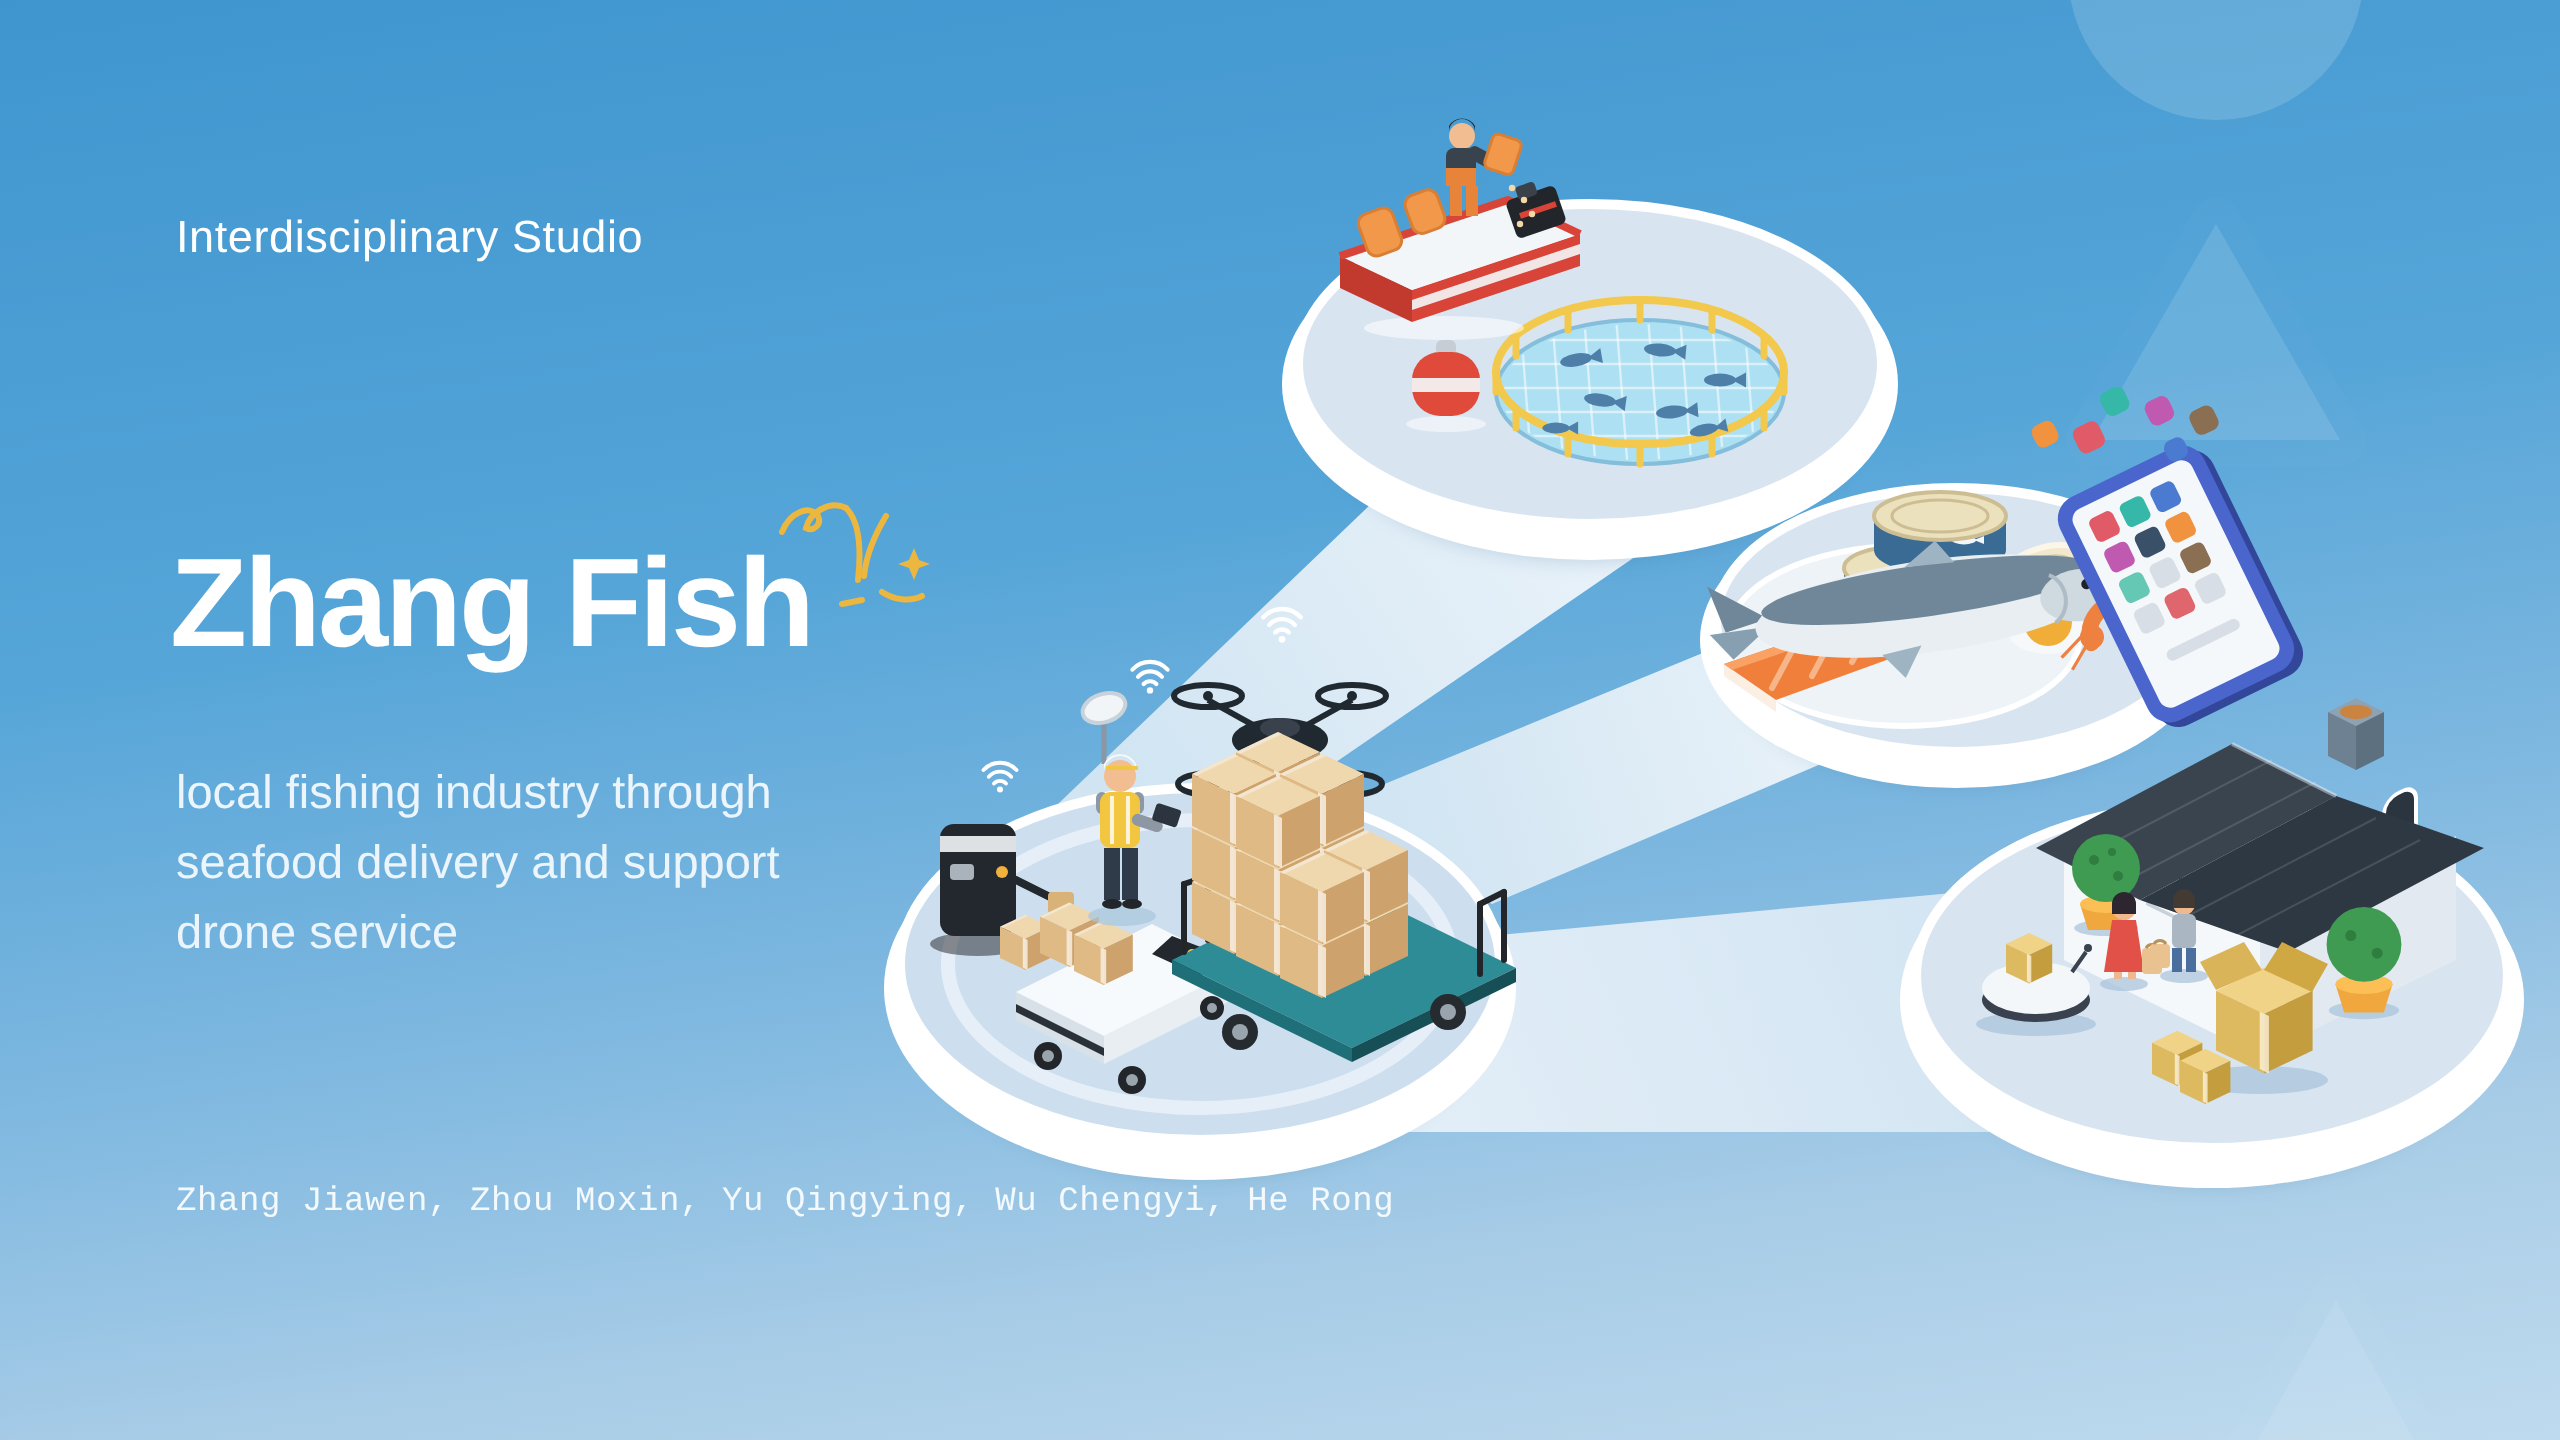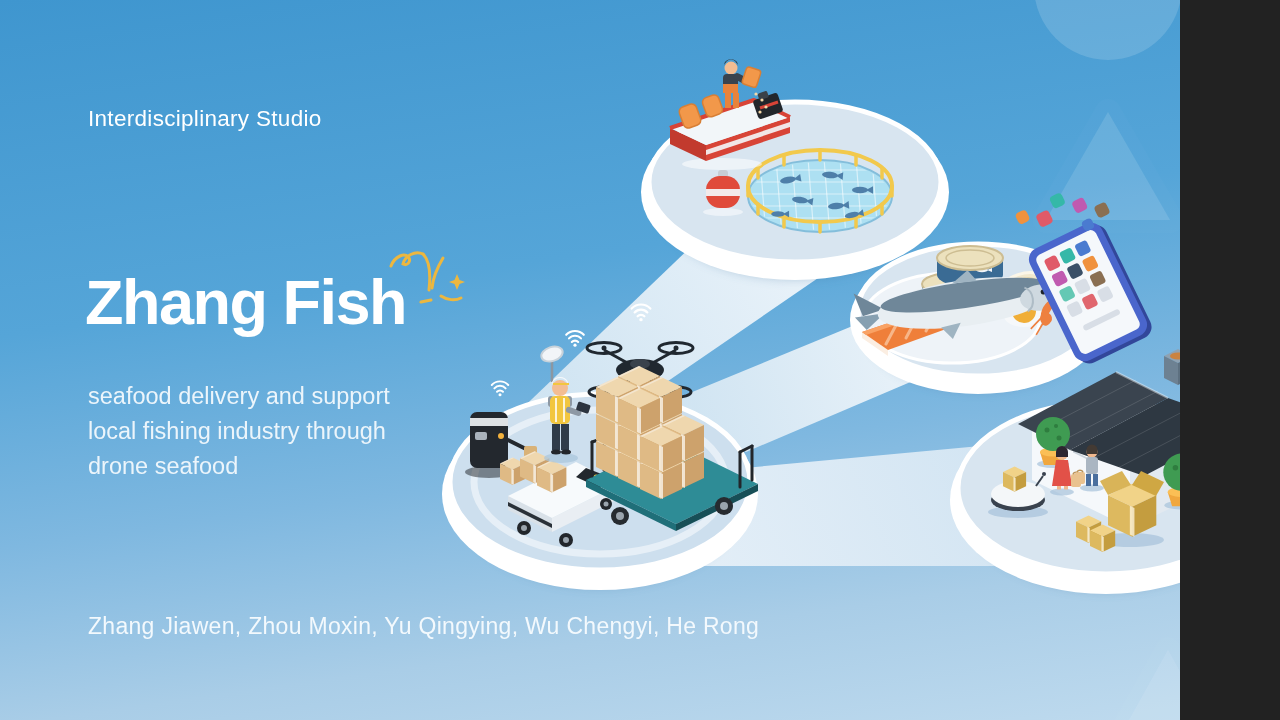--- a/index.html
+++ b/index.html
@@ -1,26 +1,26 @@
 <!DOCTYPE html>
 <html><head>
 <meta charset="utf-8">
 <style>
   html,body{margin:0;padding:0;background:#222;}
   .stage{
-    position:relative;width:1180px;height:720px;overflow:hidden;
+    position:relative;width:1280px;height:720px;overflow:hidden;
     font-family:"Liberation Sans","DejaVu Sans",sans-serif;
     background:linear-gradient(172deg,#3f96cf 0%,#55a5d8 38%,#7fb8e0 62%,#a9cde7 82%,#bedaee 100%);
   }
   .illus{position:absolute;inset:0;width:1280px;height:720px;display:block;}
   .txt{position:absolute;color:#ffffff;}
   .studio{left:88px;top:106px;font-size:22.5px;font-weight:500;letter-spacing:.3px;}
   .title{left:85px;top:266px;font-size:63px;font-weight:700;letter-spacing:-1.5px;}
   .desc{left:88px;top:379px;font-size:23.5px;line-height:35px;font-weight:400;color:#ecf5fb;}
-  .credits{left:88px;top:613px;font-size:23px;color:#f3f9fd;letter-spacing:.3px;}
+  .credits{left:88px;top:592px;font-size:17px;color:#f3f9fd;letter-spacing:.3px;font-family:Liberation Mono, monospace;}
   .doodle{position:absolute;left:385px;top:244px;}
 </style>
 </head>
 <body>
 
 <div class="stage">
 
   <svg class="illus" viewBox="0 0 1280 720" aria-hidden="true">
     <defs>
       <linearGradient id="gbeam1" gradientUnits="userSpaceOnUse" x1="780" y1="250" x2="580" y2="420">
@@ -488,19 +488,19 @@
       <path d="M6,22 C10,12 20,8 24,14 C26,18 22,22 18,20 C20,12 30,6 38,10"></path>
       <path d="M38,10 C44,16 46,28 44,46"></path>
       <path d="M58,14 C52,24 48,34 47,44"></path>
       <path d="M56,52 C62,56 70,57 76,54"></path>
       <path d="M36,58 L46,56"></path>
     </g>
     <path d="M72,30 L74.5,36 L80,38 L74.5,40 L72,46 L69.5,40 L64,38 L69.5,36 Z" fill="#ecb73f"></path>
   </svg>
 
   <div class="txt desc">
+    <div>local fishing industry through</div>
     <div>seafood delivery and support</div>
-    <div>local fishing industry through</div>
-    <div>drone seafood</div>
+    <div>drone service</div>
   </div>
 
   <div class="txt credits">Zhang Jiawen, Zhou Moxin, Yu Qingying, Wu Chengyi, He Rong</div>
 </div>
 
 </body></html>

